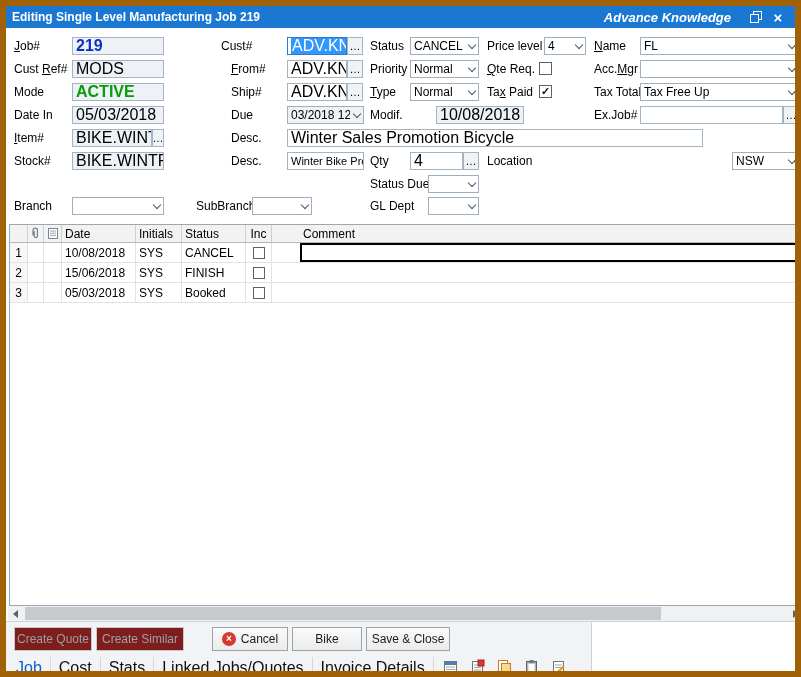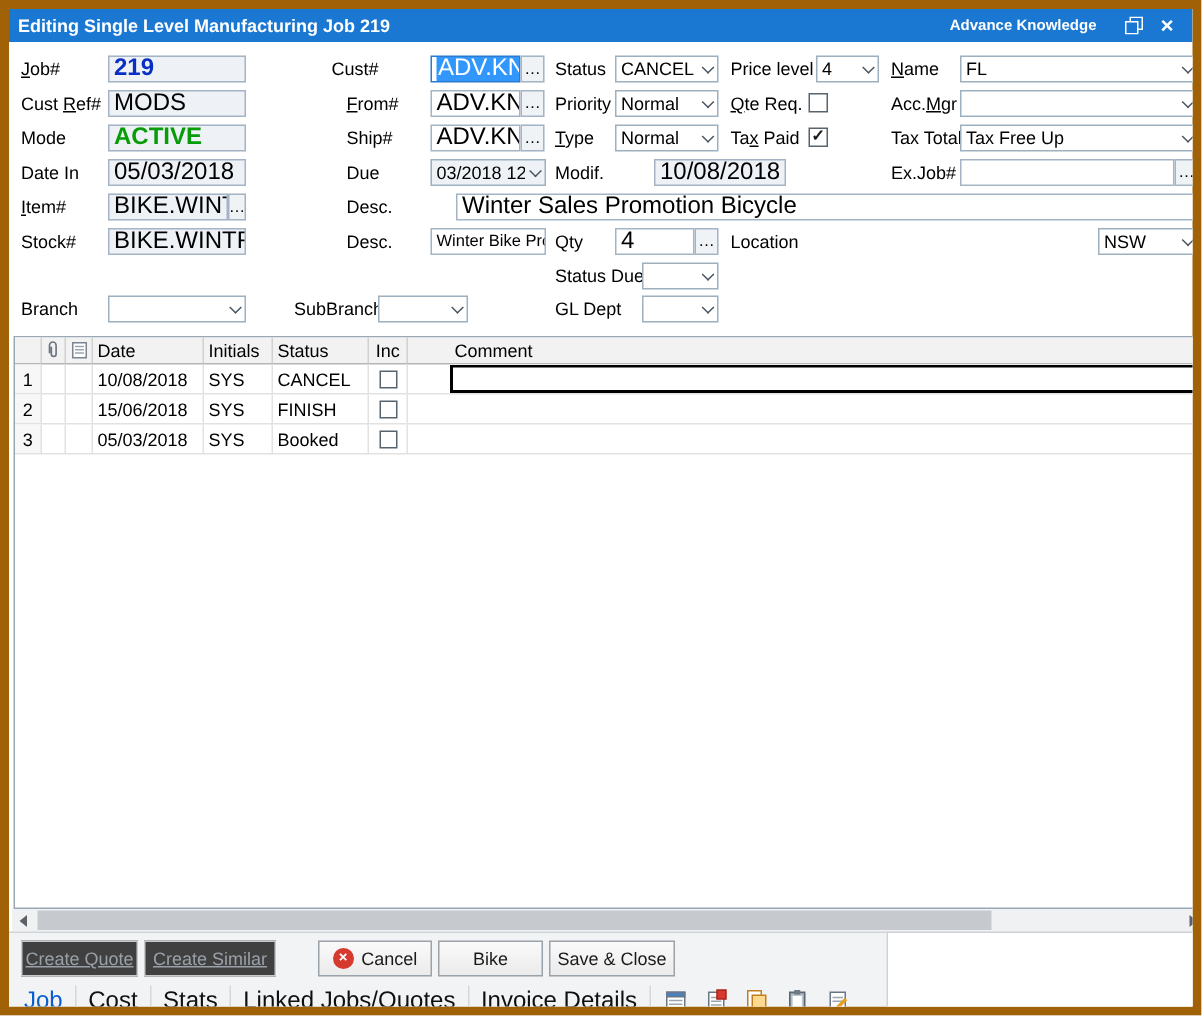--- a/index.html
+++ b/index.html
@@ -6,21 +6,21 @@
   .window {
     position:relative; width:801px; height:677px; margin:0 auto;
     background:#fff; border:6px solid #a16207; box-sizing:border-box; overflow:hidden;
   }
   
   .titlebar {
     position:absolute; left:0; top:0; right:0; height:22px;
     background:var(--titlebar); color:#fff; display:flex; align-items:center;
   }
   .title { font-size:12px; font-weight:bold; padding-left:6px; white-space:nowrap; }
-  .brand { margin-left:auto; font-size:10px; font-weight:bold; }
+  .brand { margin-left:auto; font-size:13px; font-weight:bold;font-style:italic; }
   .wbtn { width:22px; height:22px; display:flex; align-items:center; justify-content:center; cursor:default; }
   .wbtn.close { font-size:15px; font-weight:bold; margin-right:6px; }
   .wbtn.restore { margin-left:14px; }
   
   .lbl { position:absolute; height:18px; line-height:18px; font-size:12px; color:#000; white-space:nowrap; }
   .fld {
     position:absolute; height:18px; box-sizing:border-box;
     border:1px solid #a4b4c4; background:#fff;
     font-size:16px; padding:0 3px; white-space:nowrap; overflow:hidden;
     display:flex; align-items:center;
@@ -92,21 +92,21 @@
   .bottom {
     position:absolute; left:0; top:615px; width:799px; height:60px;
     background:#f2f3f4; border-top:1px solid #cfd4d9; box-sizing:border-box;
   }
   .btn {
     position:absolute; height:24px; box-sizing:border-box;
     background:linear-gradient(#fafafa,#ebebeb); border:1px solid #9aa2aa;
     font-size:12px; color:#1a1a1a; display:flex; align-items:center; justify-content:center;
     cursor:default; white-space:nowrap;
   }
-  .btn.disabled { color:#9aa0a8; background:#404040; border-color:#c6cacd;text-decoration:underline; }
+  .btn.disabled { color:#9aa0a8; background:#7f1d1d; border-color:#c6cacd; }
   .cancel-ic {
     width:14px; height:14px; border-radius:50%; background:var(--cancel_red);
     color:#fff; font-size:10px; font-weight:bold; line-height:14px;
     display:flex; align-items:center; justify-content:center; margin-right:5px; flex:none;
   }
   .tabbar {
     position:absolute; left:2px; top:649px; width:583px; height:25px;
     display:flex; align-items:center;
   }
   .tab {
@@ -227,21 +227,21 @@
   <div class="combo ro" style="left:281px;top:100px;width:77px">
     <span class="ctext">03/2018 12:41</span>
     <span class="chev"></span>
   </div>
   <div class="fld ro" style="left:430px;top:100px;width:88px">10/08/2018</div>
   <div class="fld" style="left:634px;top:100px;width:143px"></div>
   <div class="dots" style="left:777px;top:100px">…</div>
 
   <div class="fld ro" style="left:66px;top:123px;width:80px">BIKE.WINTR.P</div>
   <div class="dots" style="left:146px;top:123px;width:12px">…</div>
-  <div class="fld" style="left:298px;top:123px;width:496px">Winter Sales Promotion Bicycle</div>
+  <div class="fld" style="left:281px;top:123px;width:416px">Winter Sales Promotion Bicycle</div>
 
   <div class="fld ro" style="left:66px;top:146px;width:92px">BIKE.WINTR.PRO</div>
   <div class="fld" style="left:281px;top:146px;width:77px;font-size:11px">Winter Bike Promo</div>
   <div class="fld" style="left:404px;top:146px;width:53px">4</div>
   <div class="dots" style="left:457px;top:146px">…</div>
   <div class="combo" style="left:726px;top:146px;width:67px">
     <span class="ctext">NSW</span>
     <span class="chev"></span>
   </div>
 

